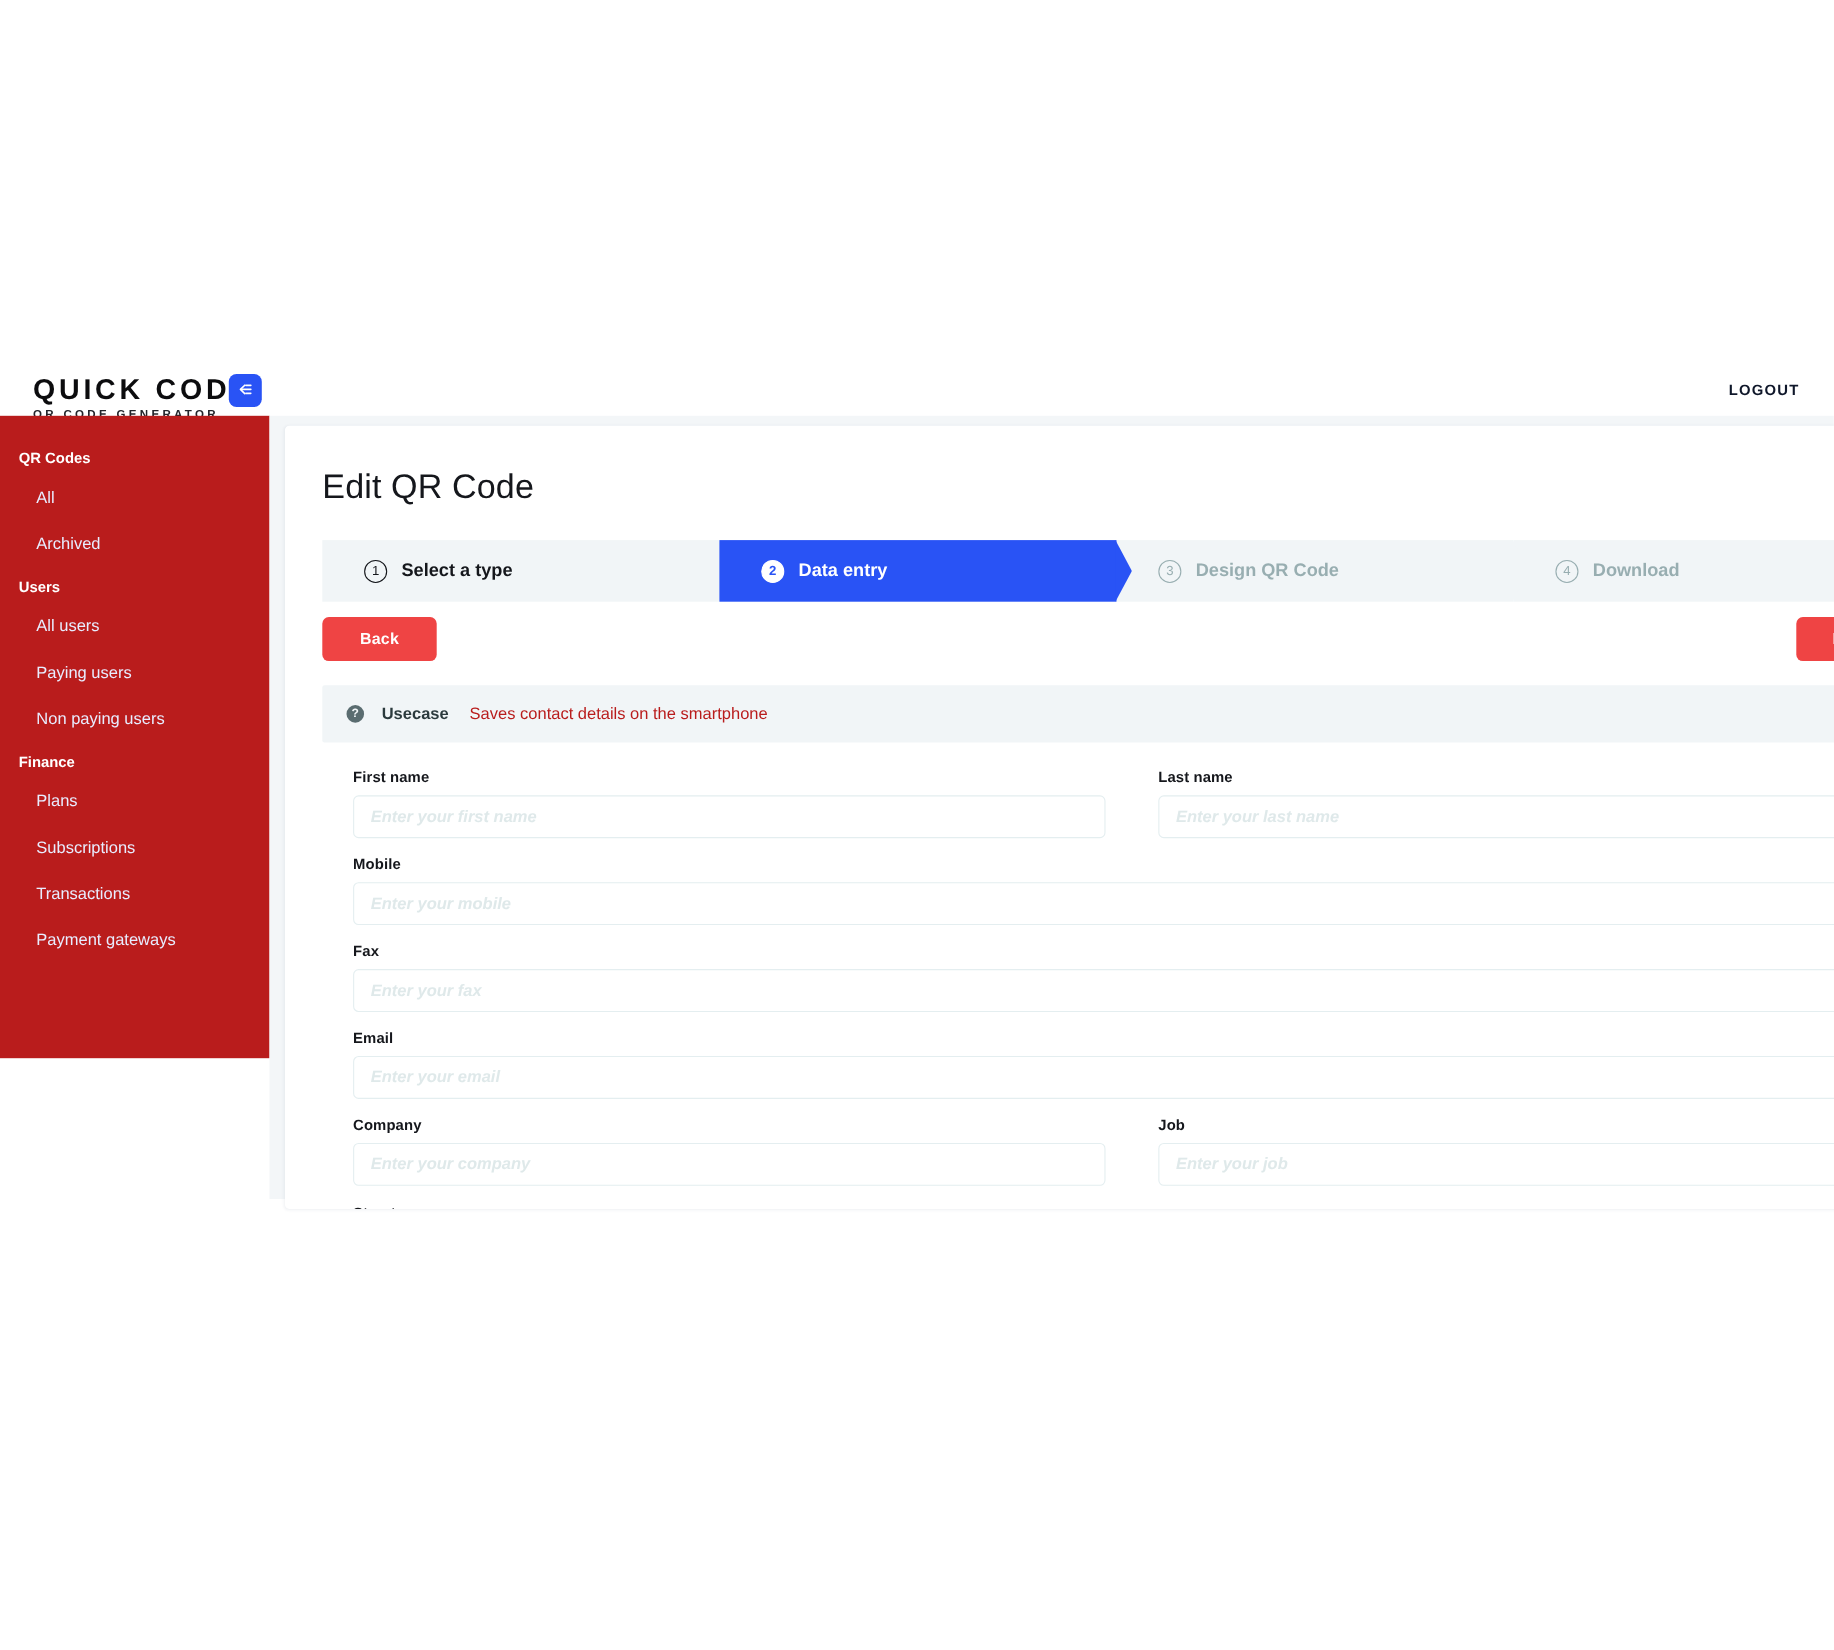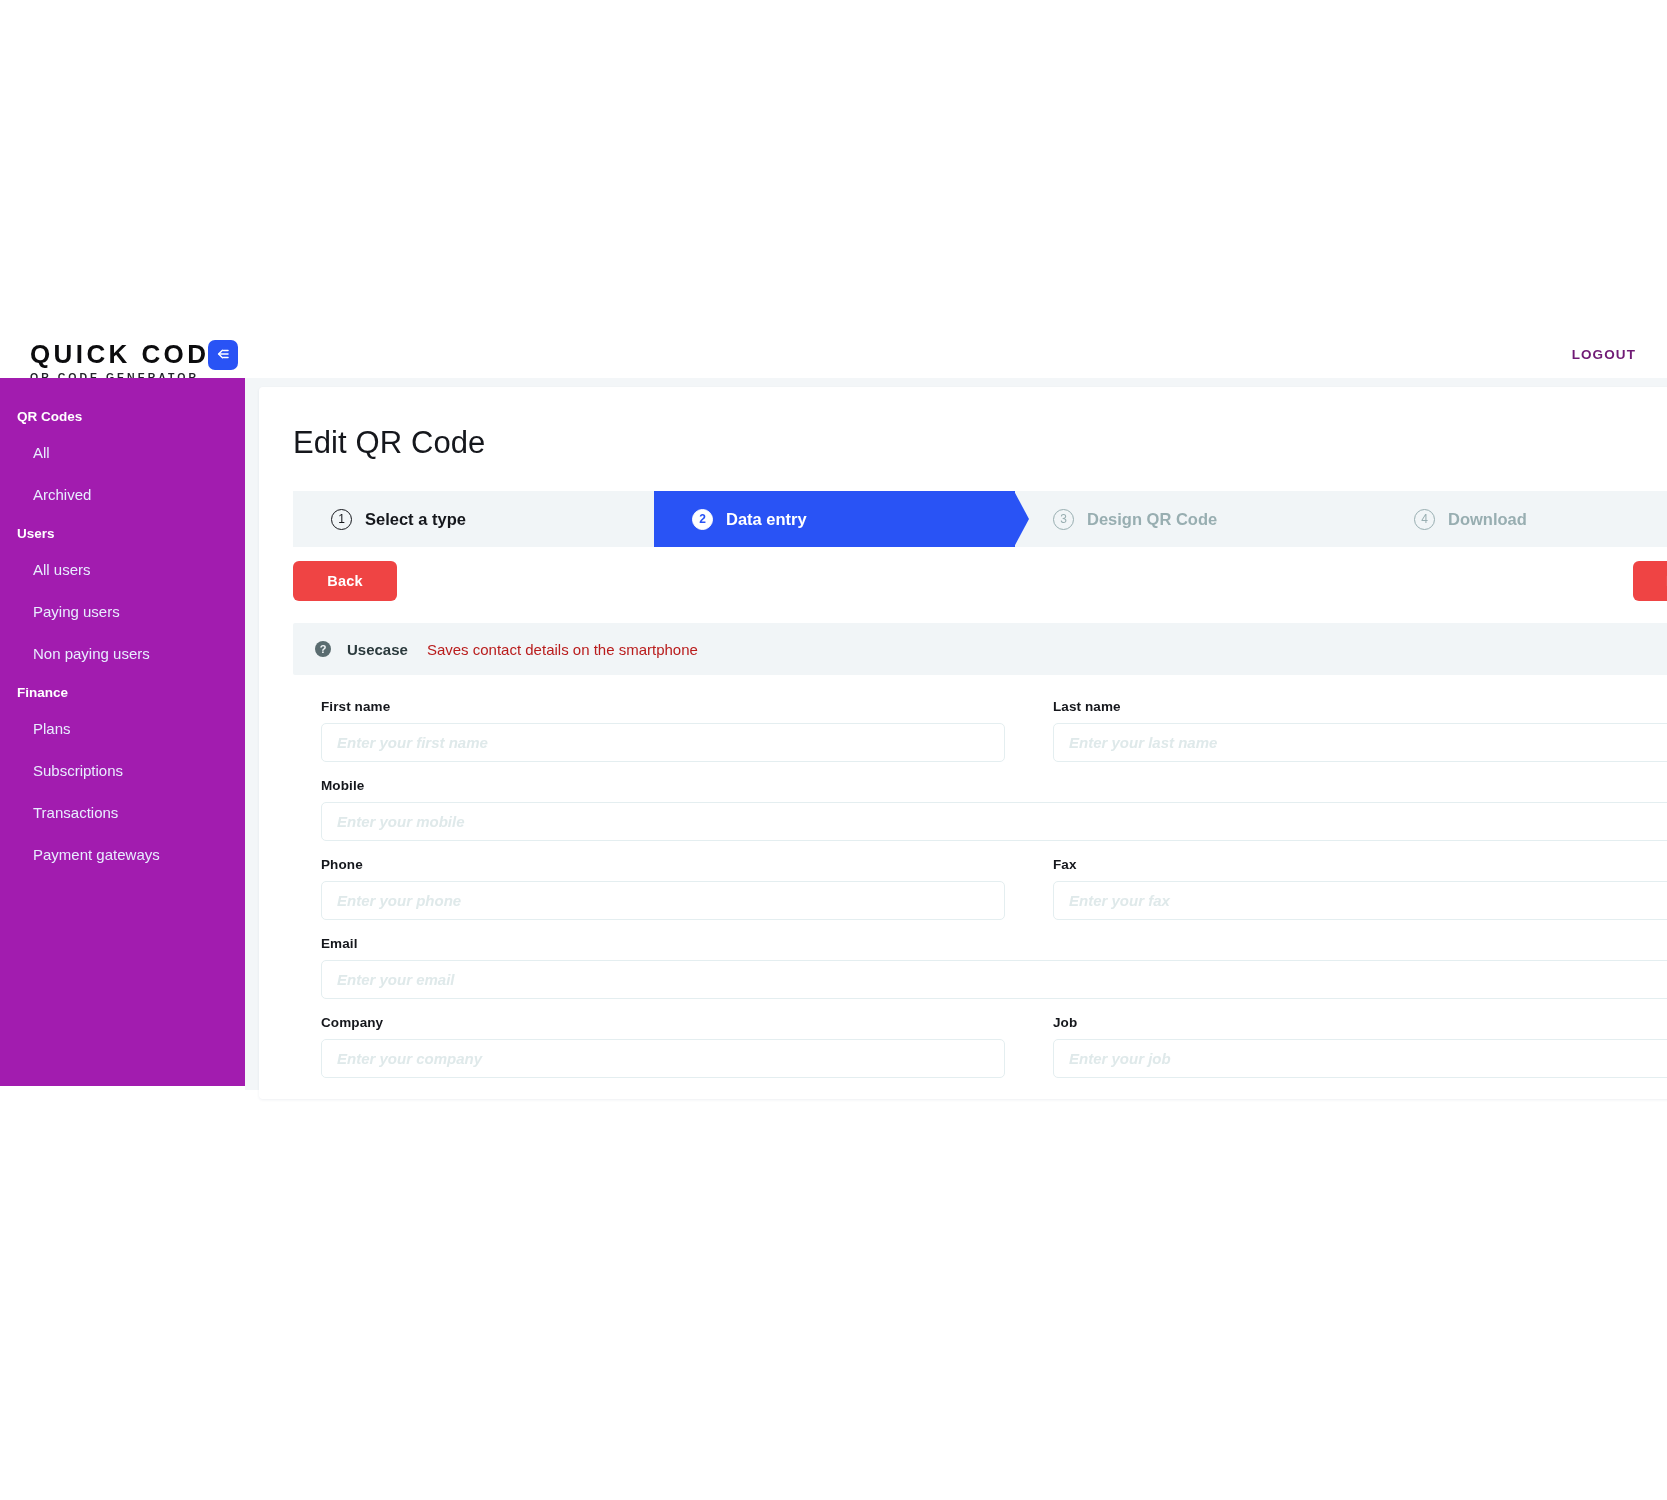--- a/index.html
+++ b/index.html
@@ -60,31 +60,31 @@
     justify-content: center;
   }
   .collapse-btn svg { display:block; }
 
   .logout {
     position: absolute;
     right: 31px; top: 7px;
     font-size: 13.5px;
     font-weight: 700;
     letter-spacing: 1.1px;
-    color: #701a75;
+    color: #0f172a;
     cursor: pointer;
   }
 
   
   .sidebar {
     position: absolute;
     left: 0; top: 38px;
     width: 245px;
-    height: 708px;
-    background: #a21caf;
+    height: 584px;
+    background: #b91c1c;
     padding-top: 30px;
   }
   .nav-group-title {
     color: #ffffff;
     font-size: 13.5px;
     font-weight: 700;
     padding: 0 0 0 17px;
     margin-bottom: 17px;
     line-height: 18px;
   }
@@ -398,24 +398,20 @@
 
         <div class="form-row">
           <div class="field full">
             <label class="field-label">Mobile</label>
             <input class="field-input" type="text" placeholder="Enter your mobile" style="">
           </div>
         </div>
 
         <div class="form-row">
           <div class="field">
-            <label class="field-label">Phone</label>
-            <input class="field-input" type="text" placeholder="Enter your phone" style="">
-          </div>
-          <div class="field">
             <label class="field-label">Fax</label>
             <input class="field-input" type="text" placeholder="Enter your fax" style="">
           </div>
         </div>
 
         <div class="form-row">
           <div class="field full">
             <label class="field-label">Email</label>
             <input class="field-input" type="text" placeholder="Enter your email" style="">
           </div>

